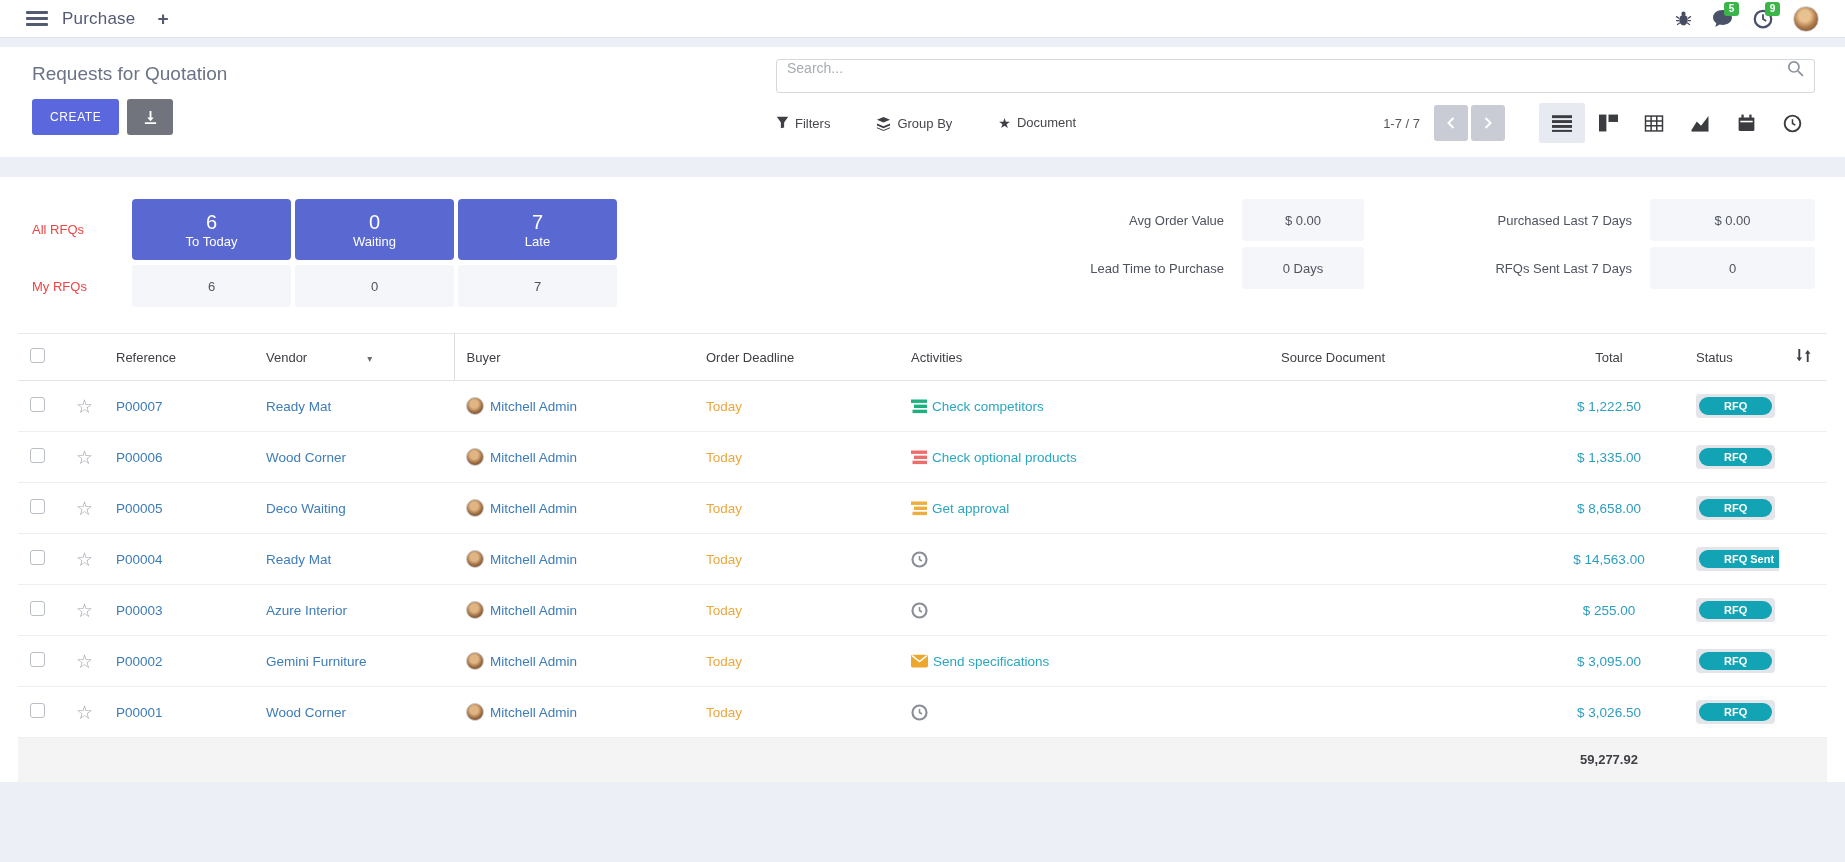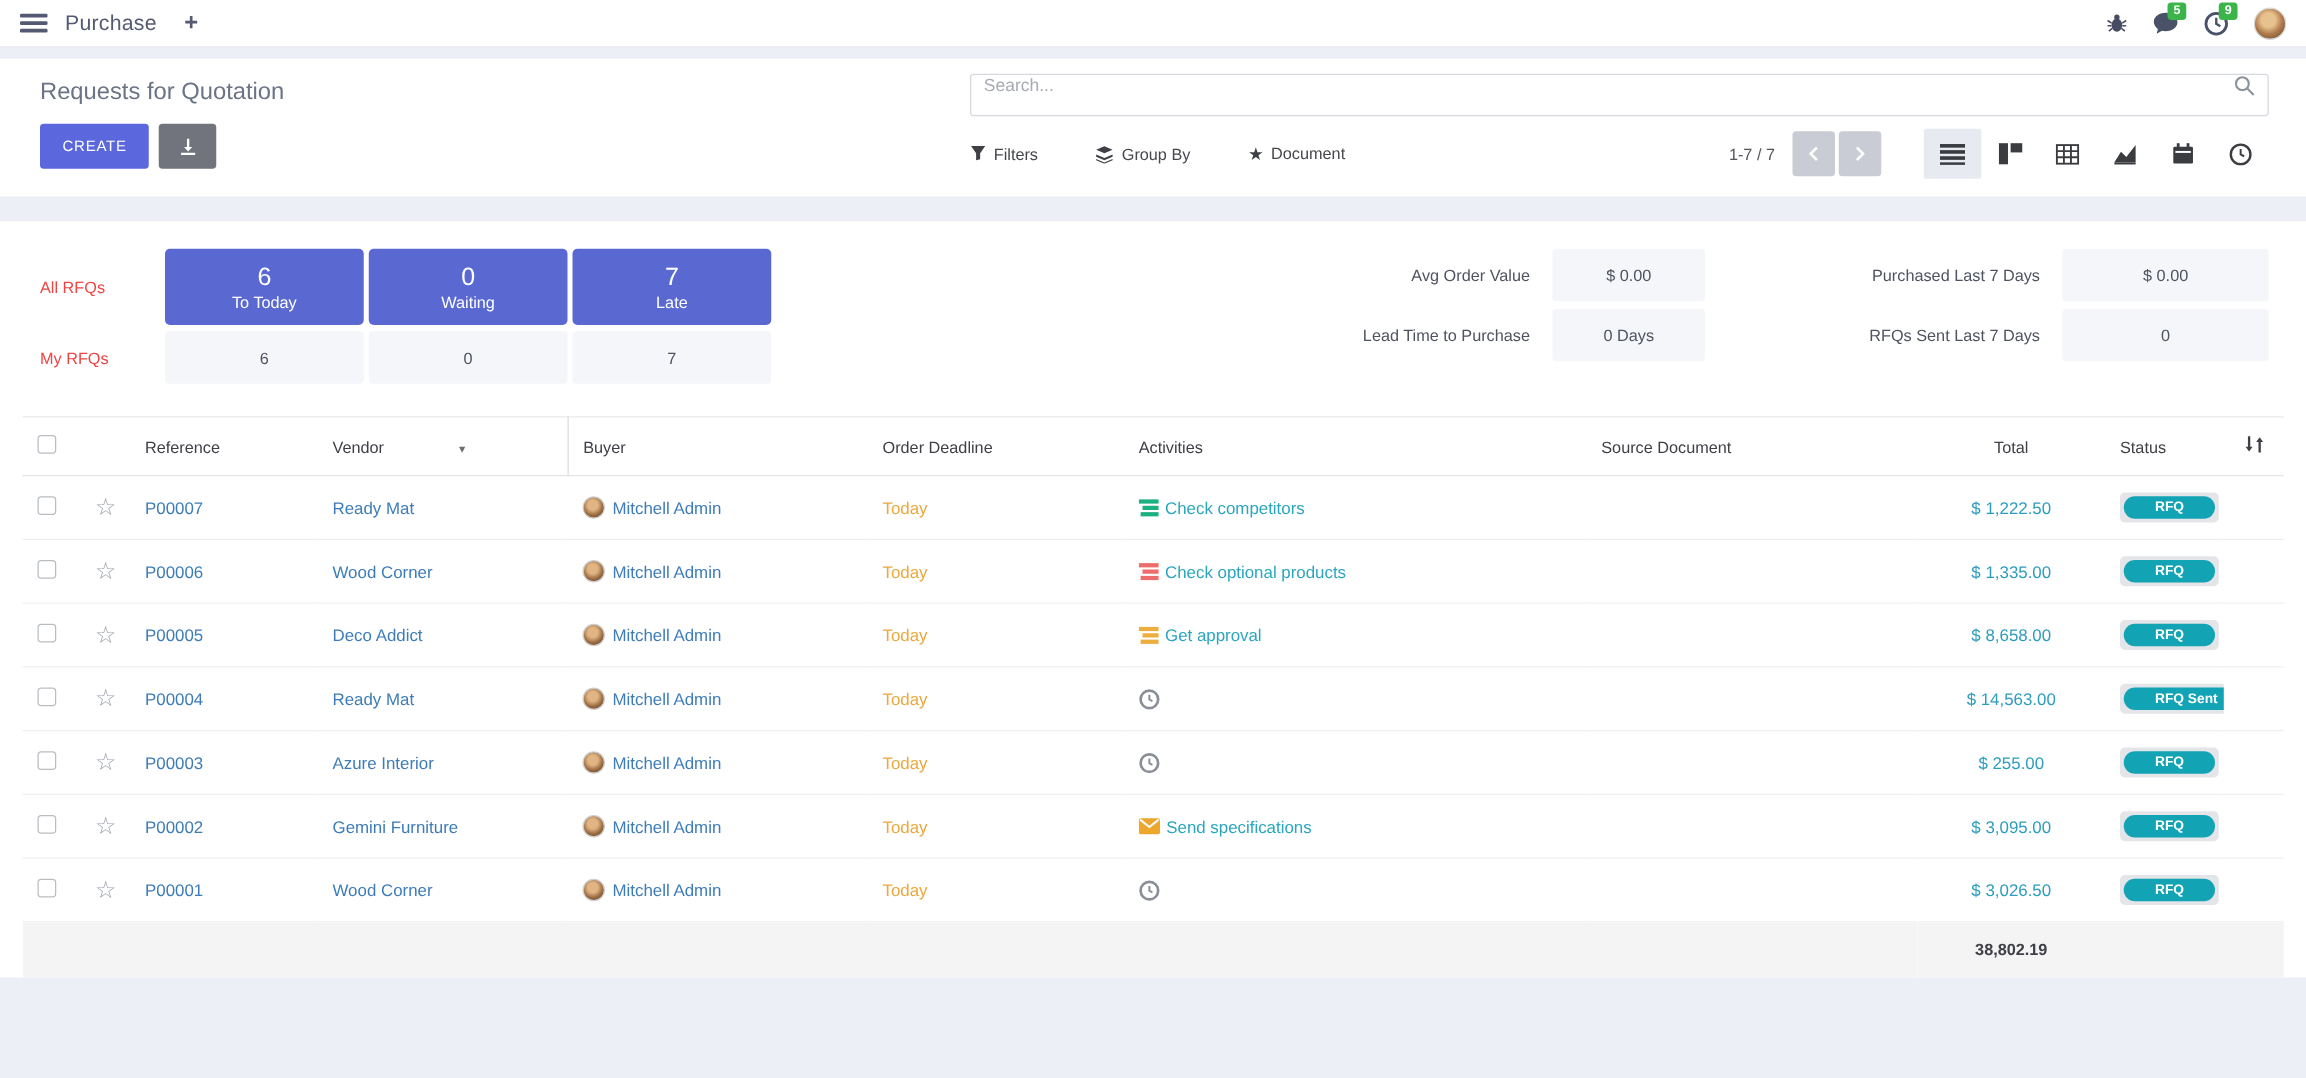--- a/index.html
+++ b/index.html
@@ -1,21 +1,21 @@
 <!DOCTYPE html>
 <html><head>
 <meta charset="utf-8">
 <style>
   * { margin:0; padding:0; box-sizing:border-box; }
   html,body { width:1845px; height:862px; overflow:hidden; background:#edeff6;
               font-family:"Liberation Sans", sans-serif; color:#4c4d56; }
 
   
   .navbar { height:38px; background:#fff; border-bottom:1px solid #e2e2ea;
-            display:flex; align-items:center; padding:0 16px; }
+            display:flex; align-items:center; padding:0 26px; }
   .nav-left { display:flex; align-items:center; gap:14px; }
   .hamburger { width:22px; cursor:pointer; }
   .hamburger div { height:3px; background:#555a73; margin:3px 0; border-radius:1px; }
   .app-name { font-size:17px; color:#555a73; letter-spacing:.2px; }
   .plus { font-size:19px; font-weight:bold; color:#555a73; cursor:pointer; margin-left:8px; }
   .nav-right { margin-left:auto; display:flex; align-items:center; gap:20px; }
   .nav-ico { position:relative; color:#474c63; display:flex; align-items:center; cursor:pointer; }
   .badge-green { position:absolute; top:-7px; left:12px; background:#3bb54a; color:#fff;
                  font-size:10px; line-height:14px; min-width:15px; text-align:center;
                  border-radius:3px; padding:0 2px; font-weight:bold; }
@@ -377,21 +377,21 @@
     <td></td>
     <td class="num cell-total">$ 1,335.00</td>
     <td><span class="status-wrap"><span class="status-pill">RFQ</span></span></td>
     <td></td>
   </tr>
 
   <tr>
     <td><span class="checkbox"></span></td>
     <td><span class="star">☆</span></td>
     <td><span class="cell-link">P00005</span></td>
-    <td><span class="cell-link">Deco Addict</span></td>
+    <td><span class="cell-link">Deco Waiting</span></td>
     <td>
             <span class="buyer">
               <span class="avatar-sm"></span>
               <span class="cell-link">Mitchell Admin</span>
             </span>
           </td>
     <td class="cell-deadline">Today</td>
     <td>
             <span class="activity">
               <span class="act-ico ai-tasks-yellow">
@@ -522,18 +522,18 @@
           </td>
     <td></td>
     <td class="num cell-total">$ 3,026.50</td>
     <td><span class="status-wrap"><span class="status-pill">RFQ</span></span></td>
     <td></td>
   </tr>
 </tbody>
     <tfoot>
       <tr class="footer-row">
         <td colspan="8"></td>
-        <td class="num">38,802.19</td>
+        <td class="num">59,277.92</td>
         <td colspan="2"></td>
       </tr>
     </tfoot>
   </table>
 </div>
 
 </body></html>

